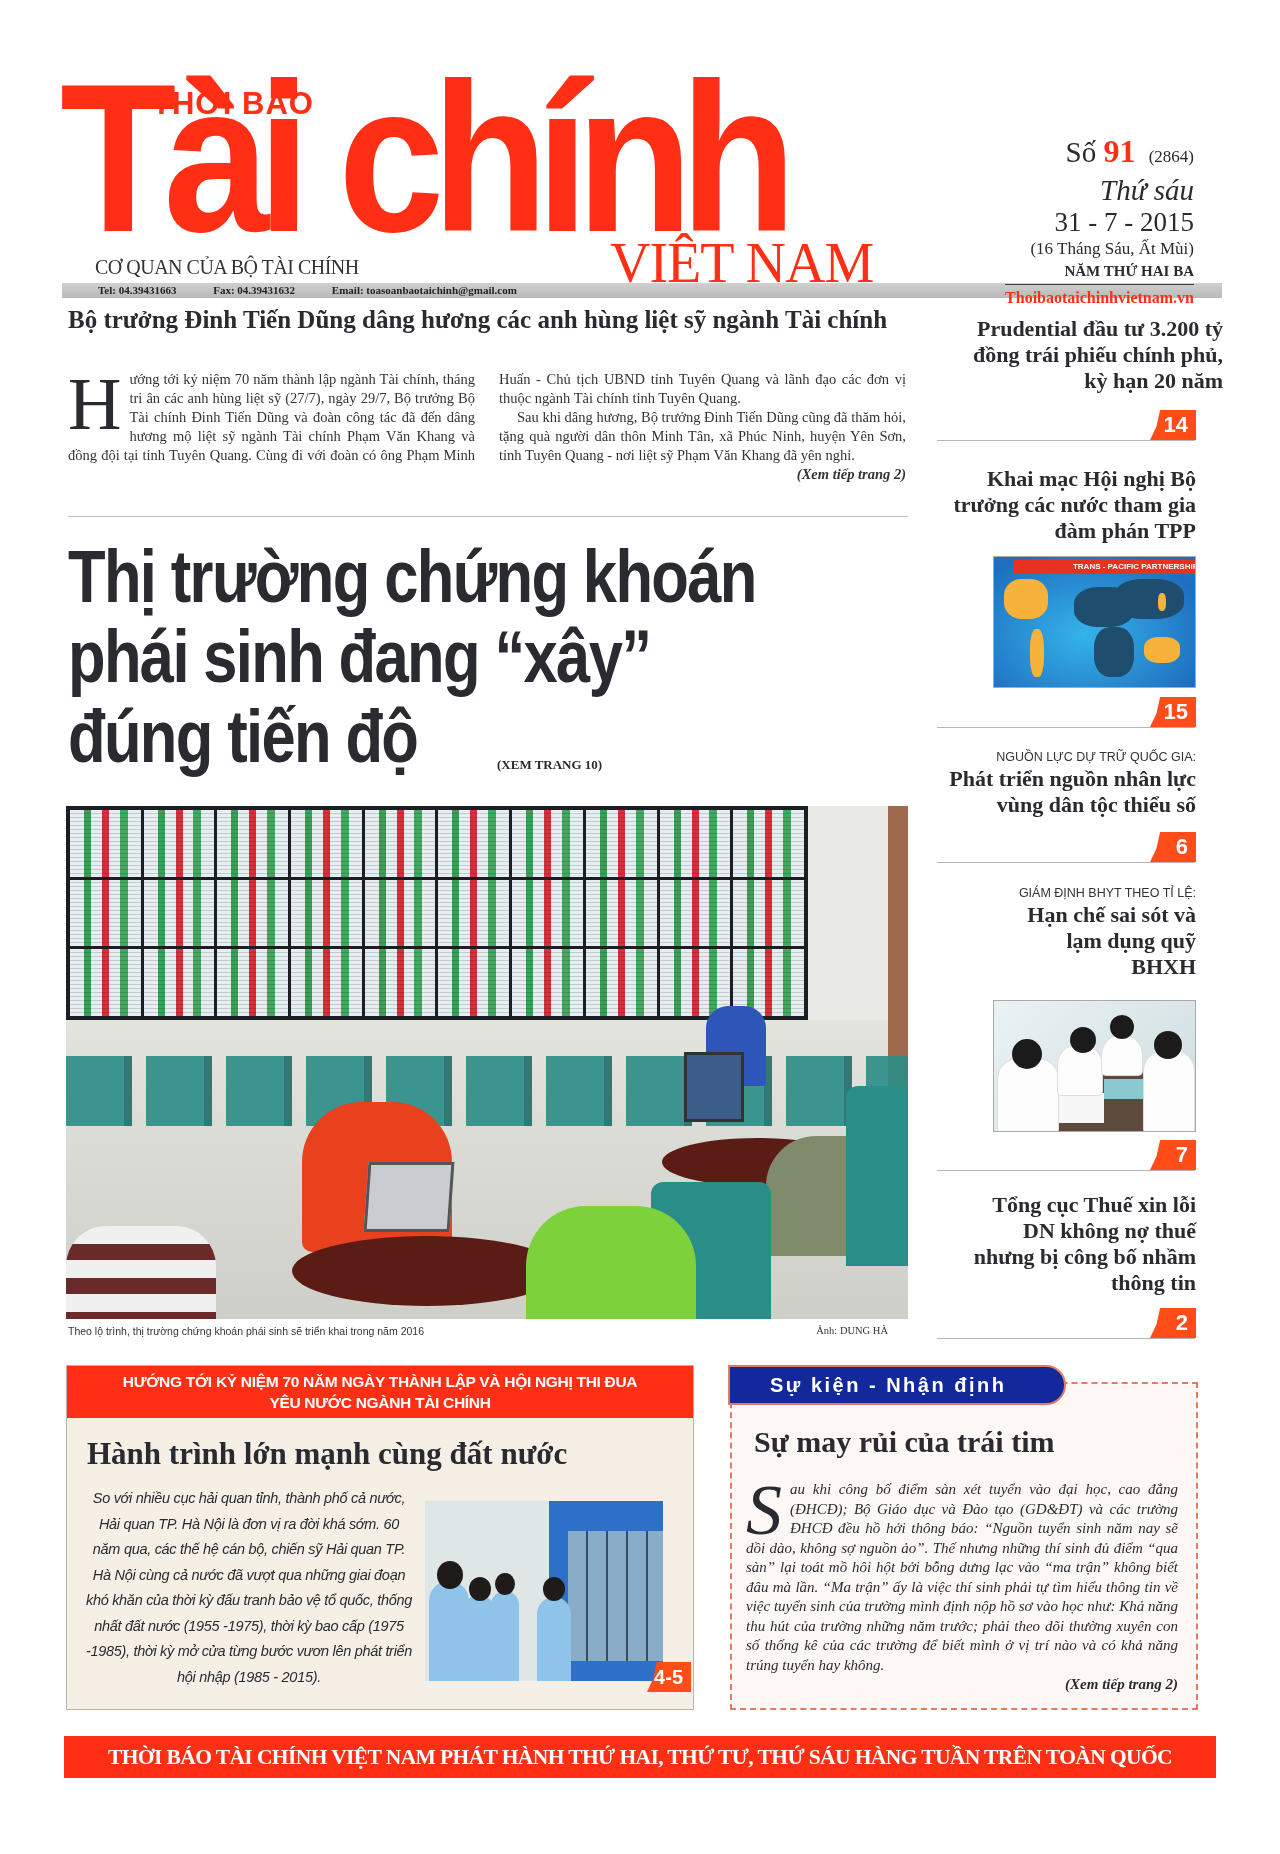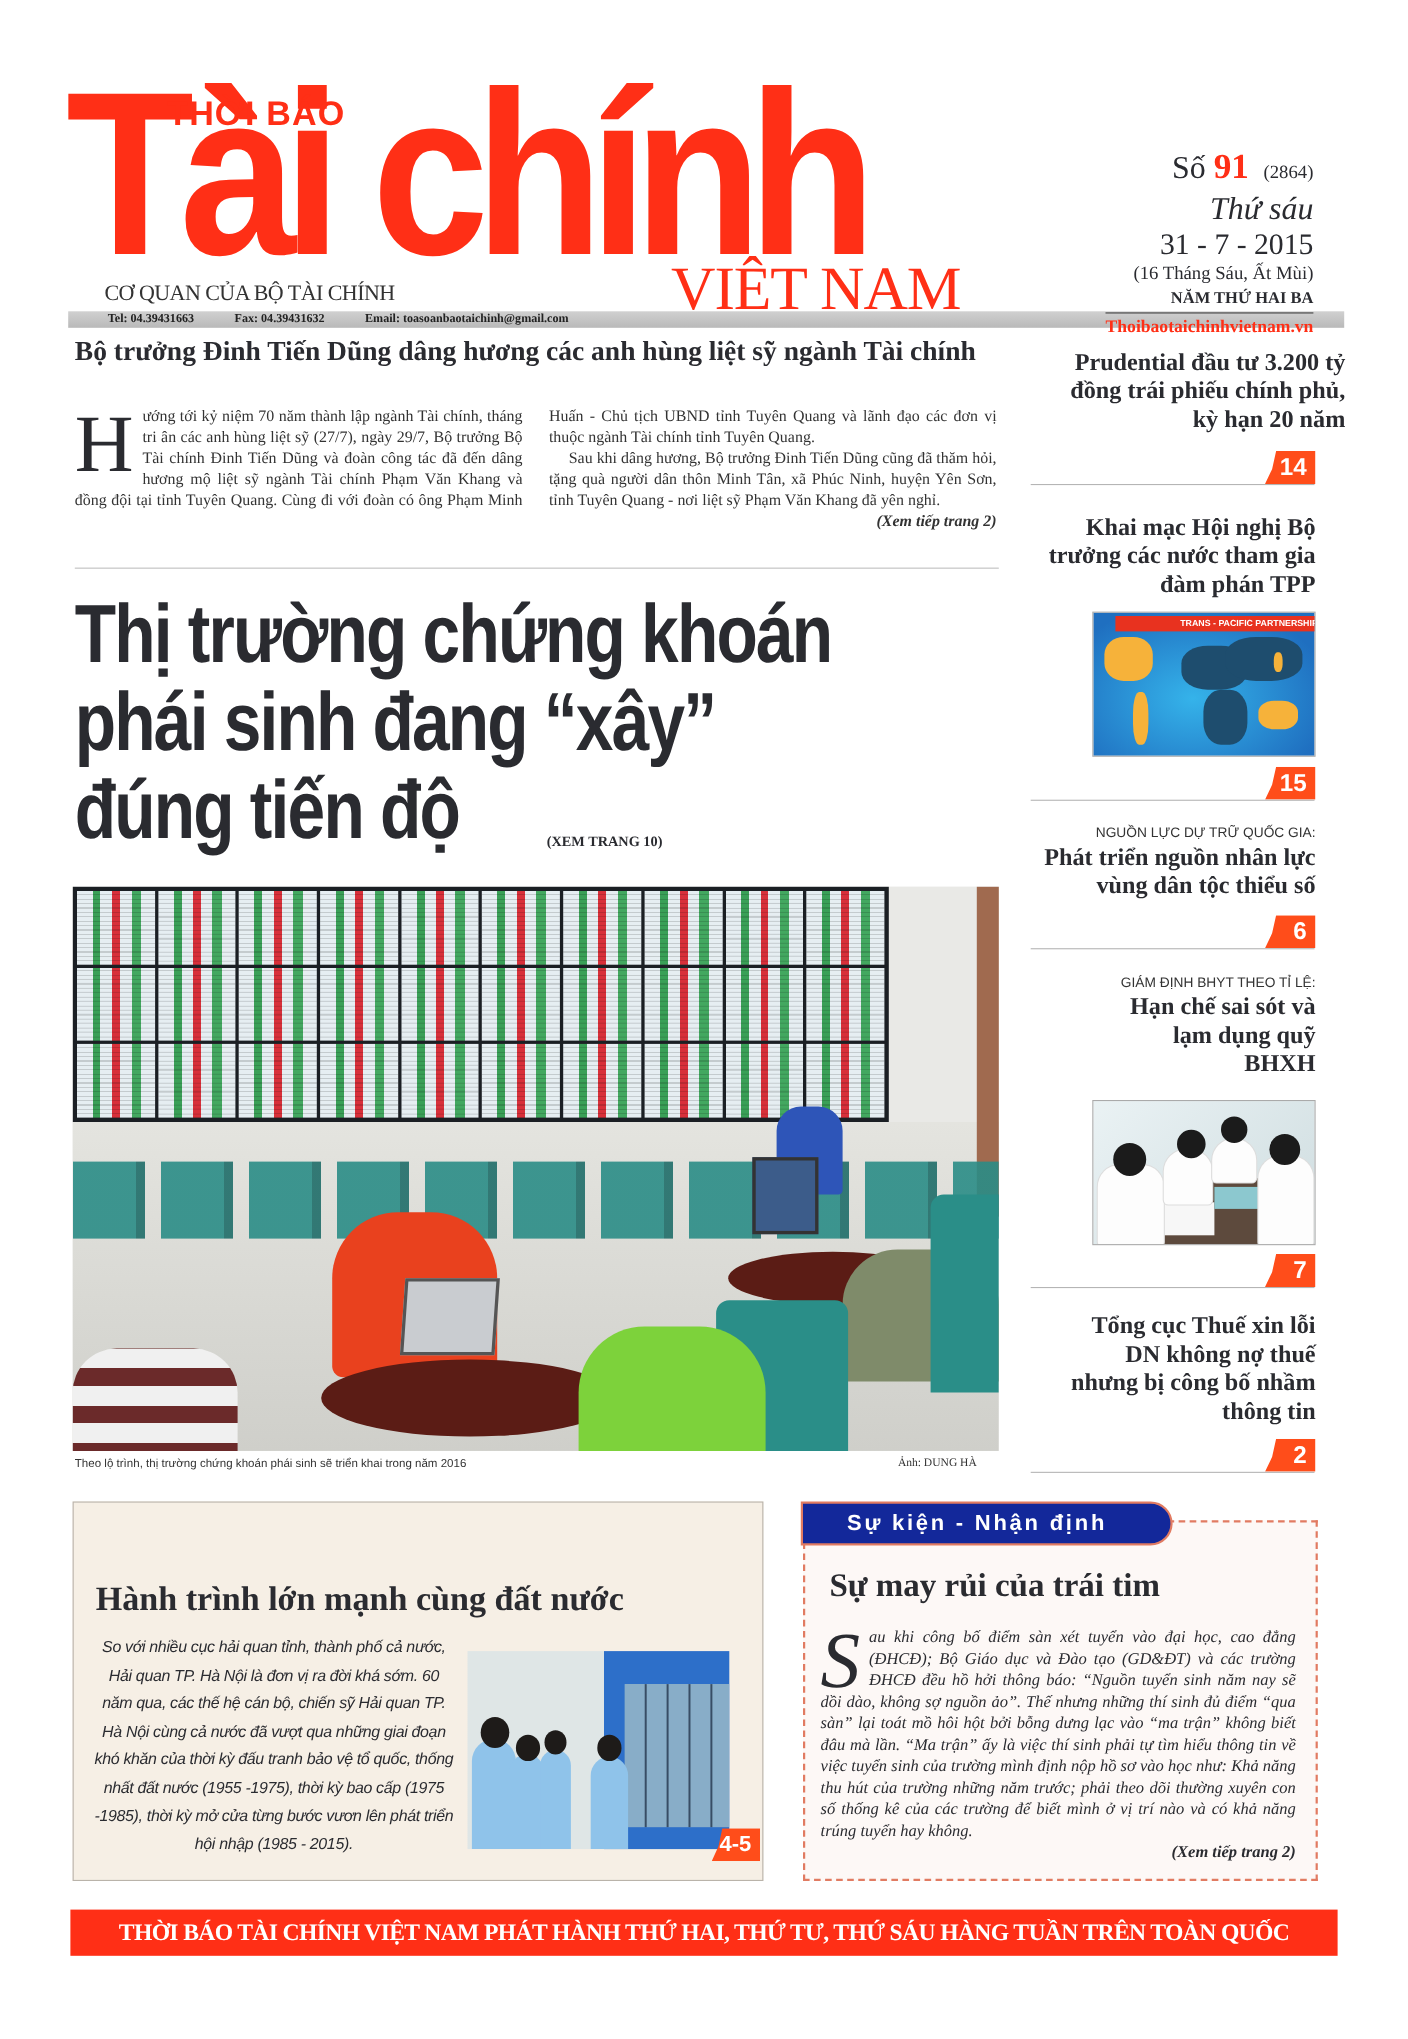--- a/index.html
+++ b/index.html
@@ -243,20 +243,24 @@
 <div class="abs page-tab" style="left:1150px;top:1140px;">7</div>
 <div class="abs r-sep" style="top:1170px;"></div>
 
 <div class="abs rcol" style="top:1192px;">
   <div class="r-head" style="padding-left:18px;">Tổng cục Thuế xin lỗi DN không nợ thuế nhưng bị công bố nhầm thông tin</div>
 </div>
 <div class="abs page-tab" style="left:1150px;top:1308px;">2</div>
 <div class="abs r-sep" style="top:1338px;"></div>
 
 <div class="abs anniv">
+  <div class="anniv-banner">
+    <div>HƯỚNG TỚI KỶ NIỆM 70 NĂM NGÀY THÀNH LẬP VÀ HỘI NGHỊ THI ĐUA</div>
+    <div>YÊU NƯỚC NGÀNH TÀI CHÍNH</div>
+  </div>
   <div class="anniv-title">Hành trình lớn mạnh cùng đất nước</div>
   <div class="anniv-body">So với nhiều cục hải quan tỉnh, thành phố cả nước, Hải quan TP. Hà Nội là đơn vị ra đời khá sớm. 60 năm qua, các thế hệ cán bộ, chiến sỹ Hải quan TP. Hà Nội cùng cả nước đã vượt qua những giai đoạn khó khăn của thời kỳ đấu tranh bảo vệ tổ quốc, thống nhất đất nước (1955 -1975), thời kỳ bao cấp (1975 -1985), thời kỳ mở cửa từng bước vươn lên phát triển hội nhập (1985 - 2015).</div>
   <div class="customs-img">
     <div class="screens"></div>
     <div class="officer" style="left:4px;top:80px;width:40px;height:100px;"></div>
     <div class="head" style="left:12px;top:60px;width:26px;height:28px;"></div>
     <div class="officer" style="left:38px;top:94px;width:32px;height:86px;"></div>
     <div class="head" style="left:44px;top:76px;width:22px;height:24px;"></div>
     <div class="officer" style="left:66px;top:90px;width:28px;height:90px;"></div>
     <div class="head" style="left:70px;top:72px;width:20px;height:22px;"></div>

